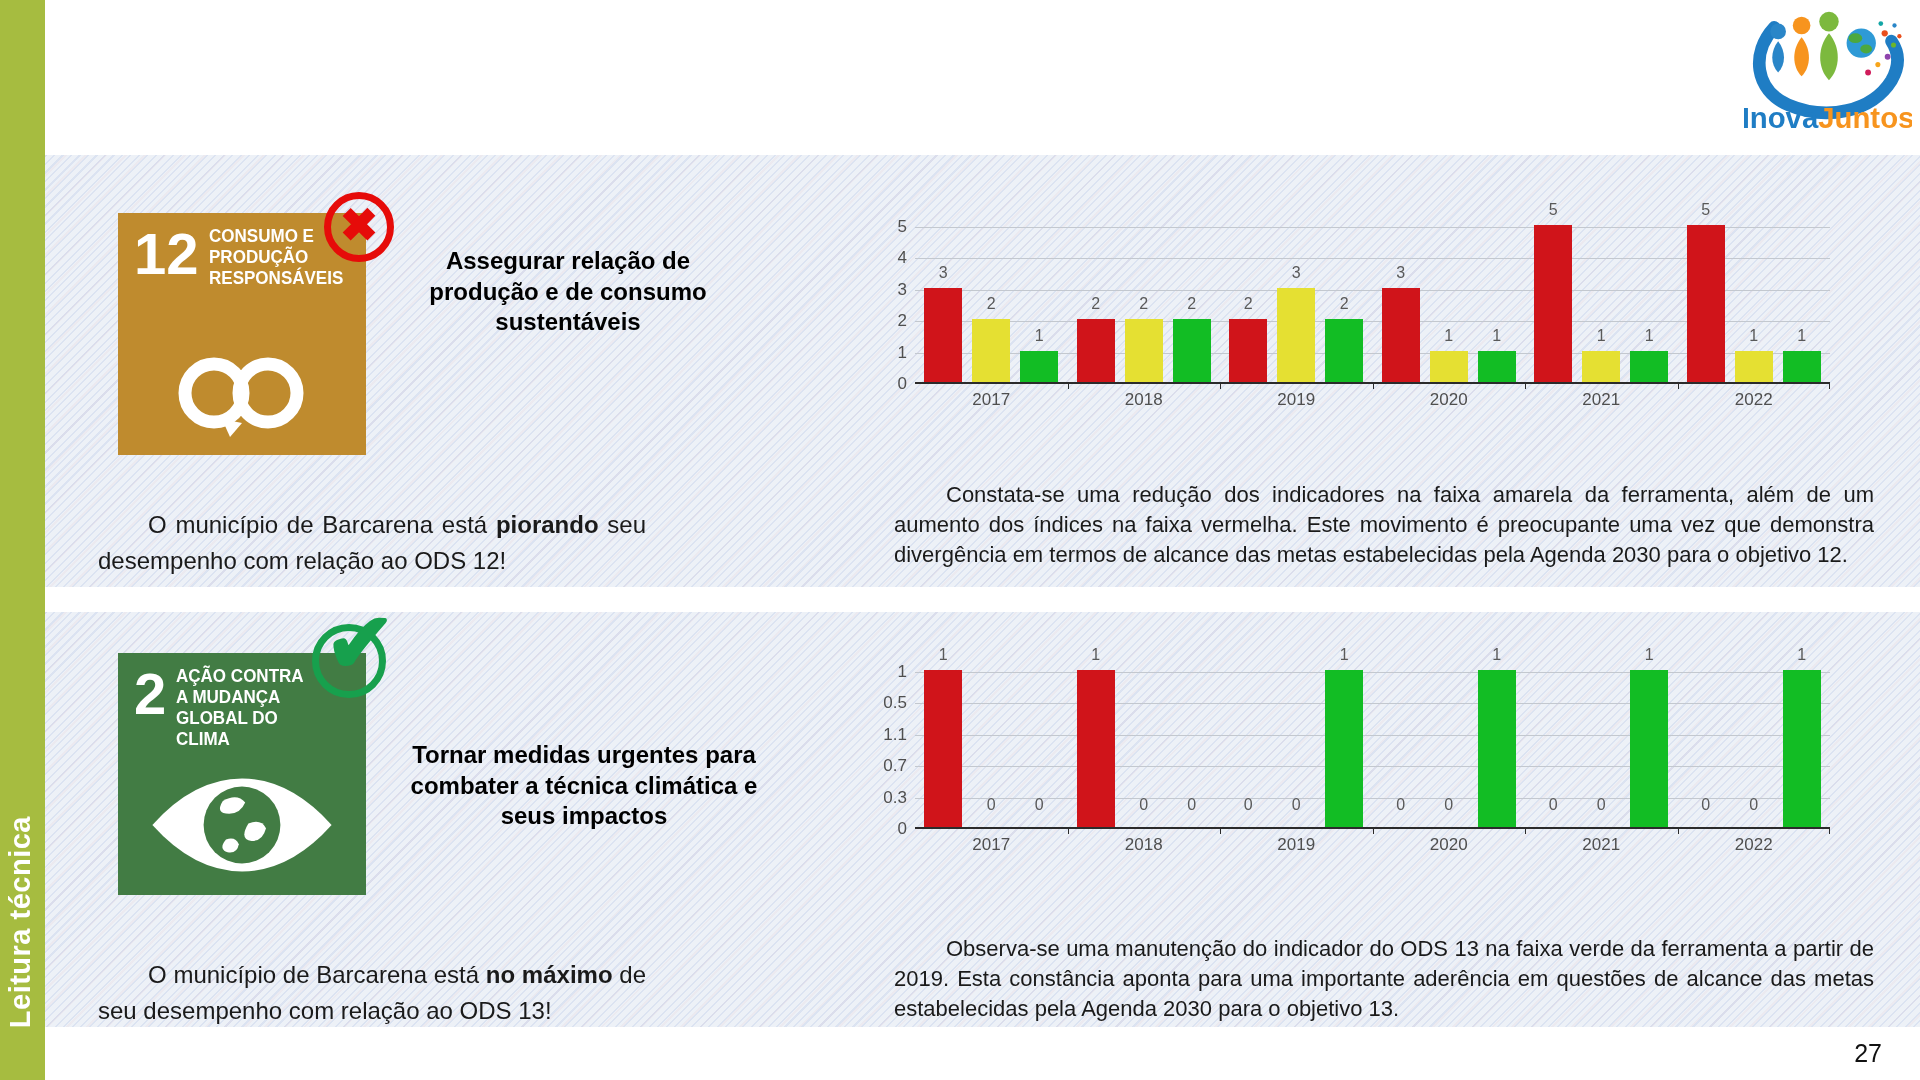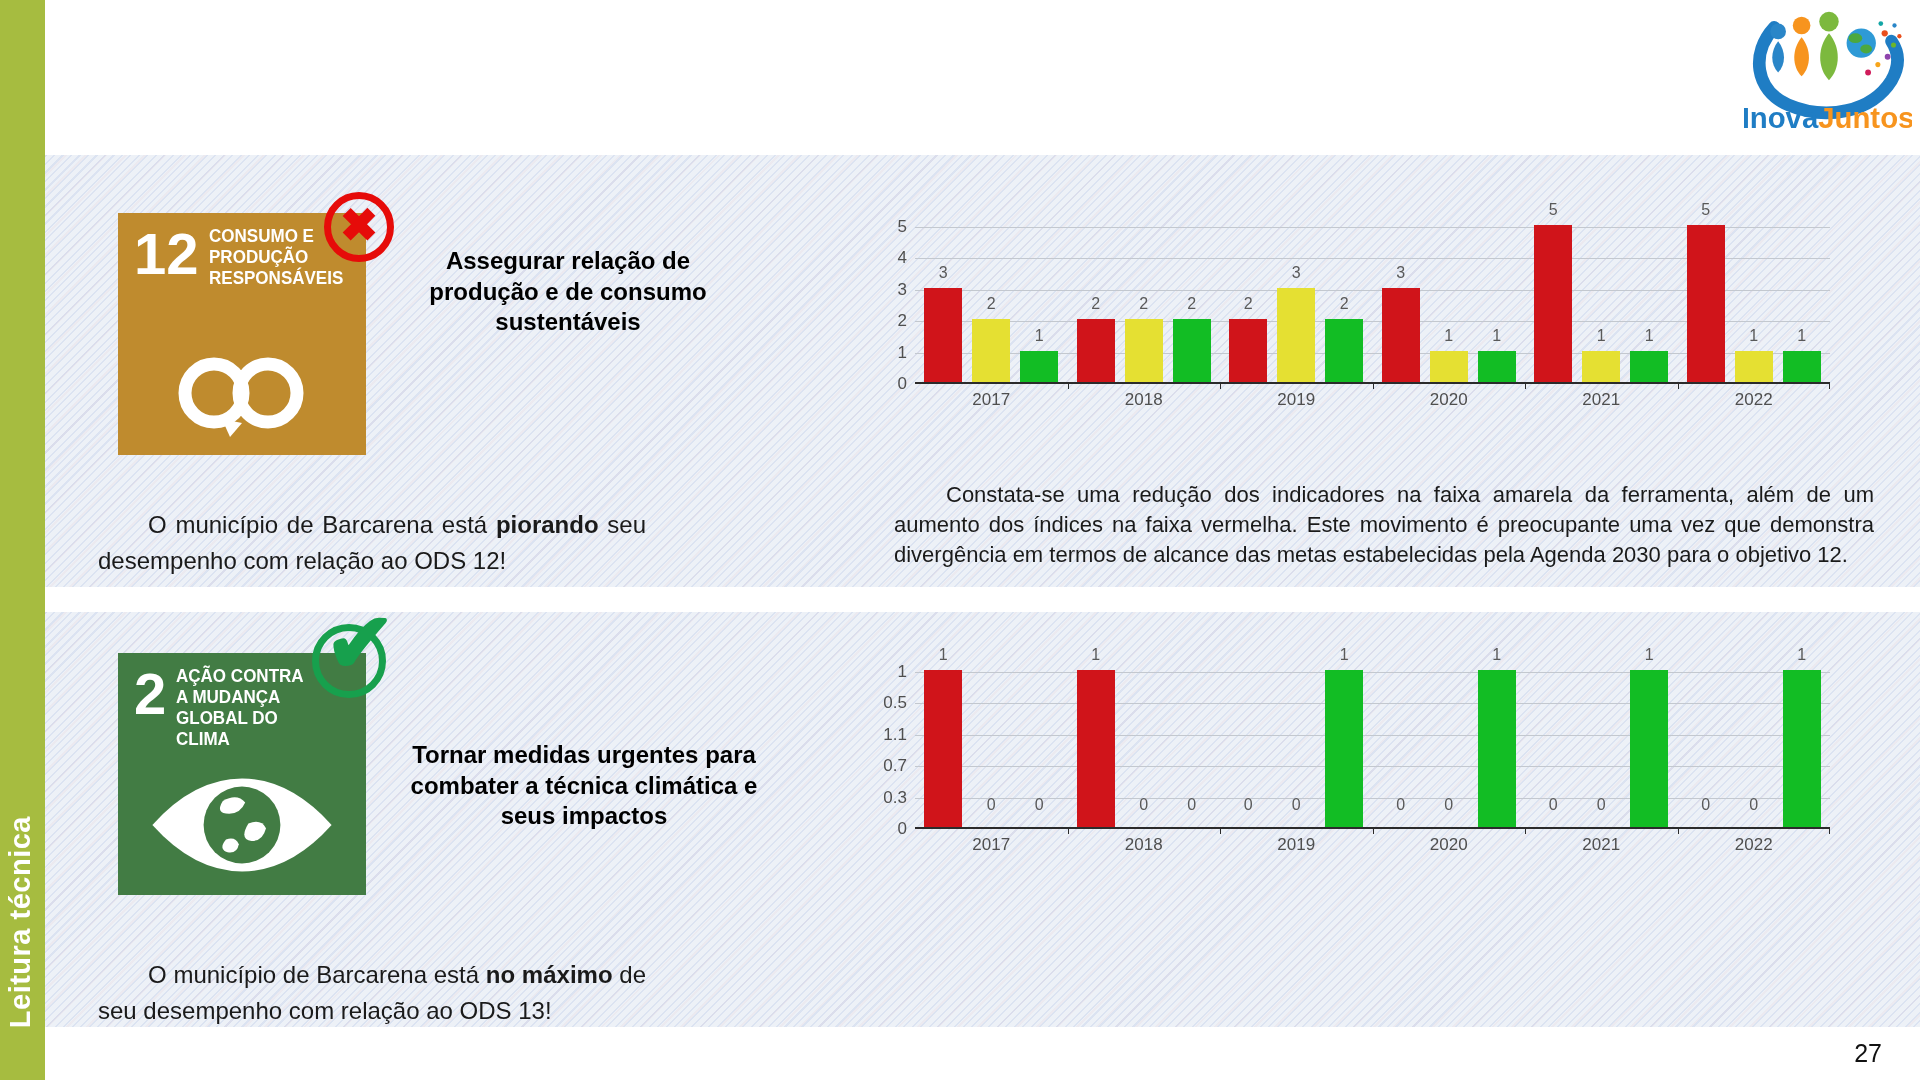--- a/index.html
+++ b/index.html
@@ -355,16 +355,17 @@
         <div class="bar-slot">
           <div class="bar-label" style="bottom: 163px;">1</div>
           <div class="bar" style="height: 157px; background: rgb(18, 189, 36);"></div>
         </div>
       </div>
       <div class="xtick-label" style="left: 762.5px; width: 152.5px;">2022</div>
       <div class="xtick-mark" style="left: 762.5px;"></div>
       <div class="xtick-mark" style="left: 914px;"></div>
     </div>
 
+  <p class="analysis analysis2">Observa-se uma manutenção do indicador do ODS 13 na faixa verde da ferramenta a partir de 2019. Esta constância aponta para uma importante aderência em questões de alcance das metas estabelecidas pela Agenda 2030 para o objetivo 13.</p>
 
   <div class="page-number">27</div>
 
 </div>
 
 </body></html>

